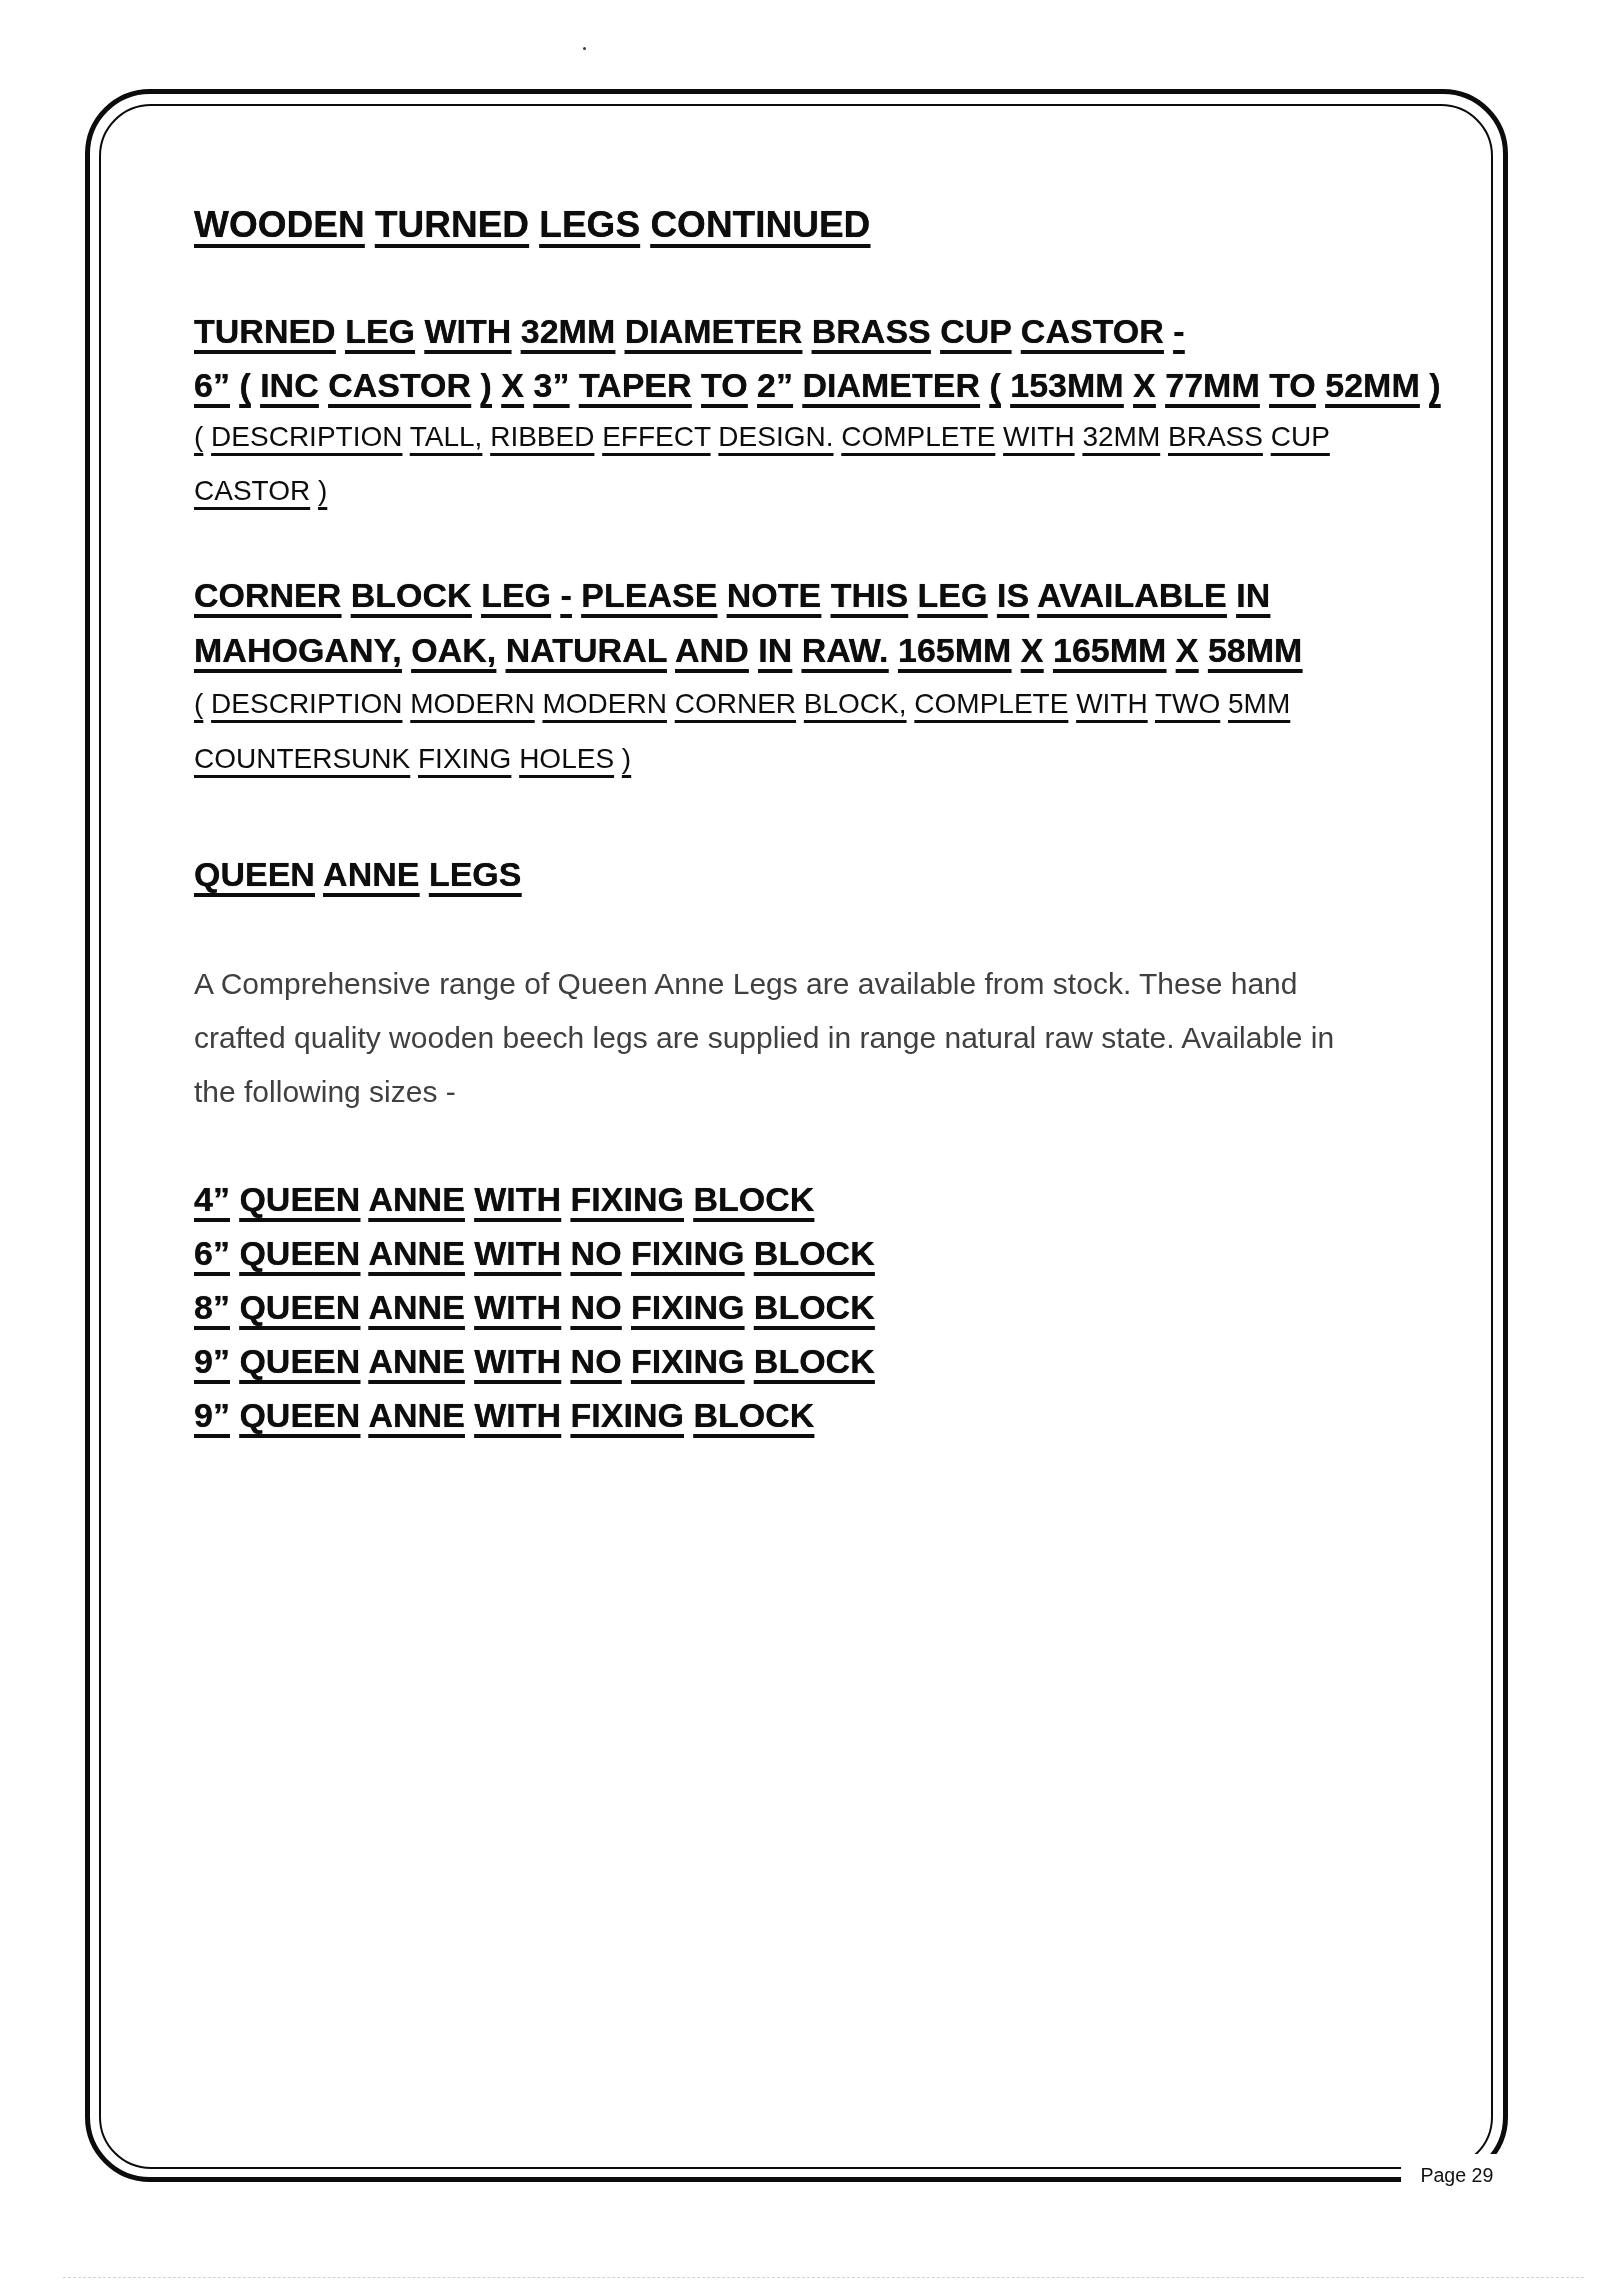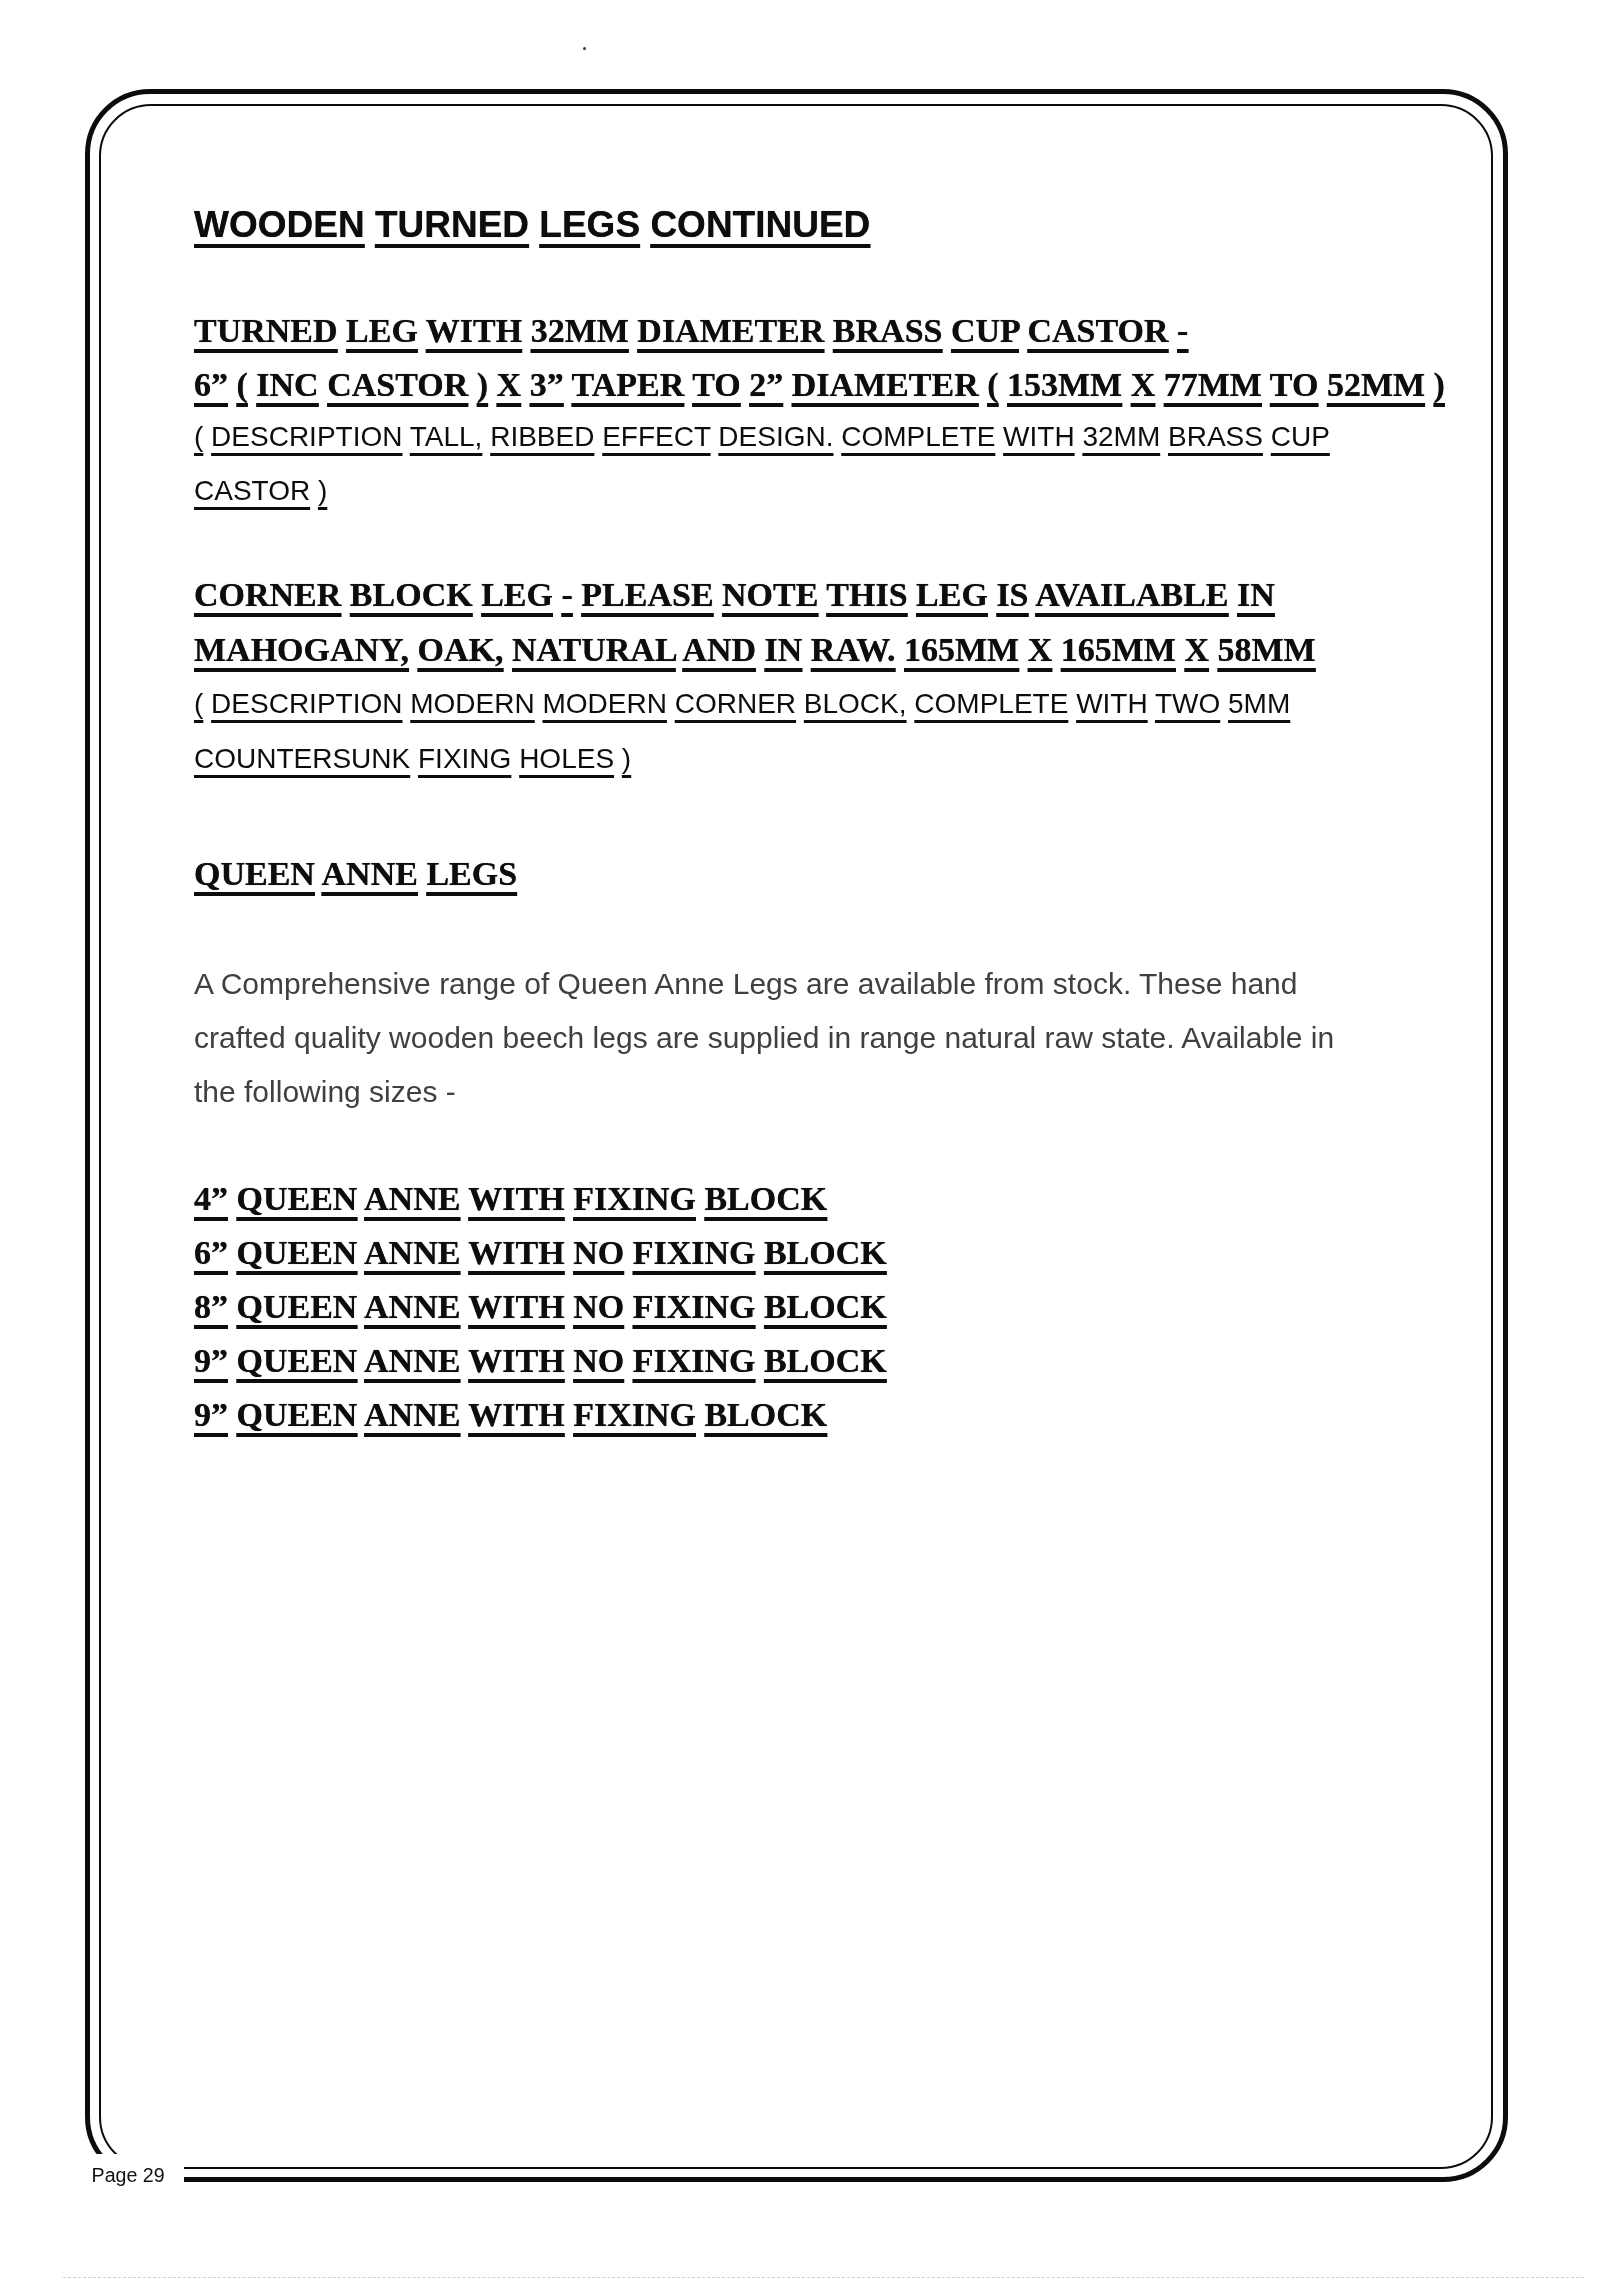--- a/index.html
+++ b/index.html
@@ -15,30 +15,30 @@
   .frame-outer{
     position:absolute;left:85px;top:89px;width:1423px;height:2093px;
     border:5.9px solid #0c0c0c;border-radius:65px;box-sizing:border-box;
   }
   .frame-inner{
     position:absolute;left:99px;top:104px;width:1394px;height:2065px;
     border:2px solid #0c0c0c;border-radius:52px;box-sizing:border-box;
   }
   .block{position:absolute;left:194px;width:1289px;}
   .bh{font-size:34px;line-height:54px;font-weight:700;letter-spacing:0px;
-      text-shadow:0 0 0.7px rgba(10,10,10,.85);font-family:Liberation Serif, serif;}
+      text-shadow:0 0 0.7px rgba(10,10,10,.85);}
   .title{font-size:37px;line-height:54px;font-weight:700;
       text-shadow:0 0 0.7px rgba(10,10,10,.85);}
   .desc{font-size:28px;line-height:54px;font-weight:400;letter-spacing:0px;}
   .para{font-size:30px;line-height:54px;font-weight:400;color:#404040;}
   
   .uw .w{text-decoration:underline;text-decoration-thickness:3.9px;text-underline-offset:6.5px;}
   .desc.uw .w{text-decoration-thickness:2.6px;}
   
-  .page-label-row{position:absolute;left:72px;top:2154px;width:1423px;text-align:left;z-index:5;}
+  .page-label-row{position:absolute;left:90px;top:2154px;width:1423px;text-align:right;z-index:5;}
   .page-label{
     display:inline-block;background:#ffffff;padding:0 19.6px;
     font-size:19.6px;line-height:42px;color:#111;
   }
   
   .speck{position:absolute;left:583px;top:47px;width:3.3px;height:3.3px;background:#3a3a3a;border-radius:50%;}
   .scan-edge{position:absolute;left:63px;top:2277px;width:1521px;height:0;
     border-top:1.3px dashed #c6c6c6;opacity:.8;}
 </style>
 </head>

